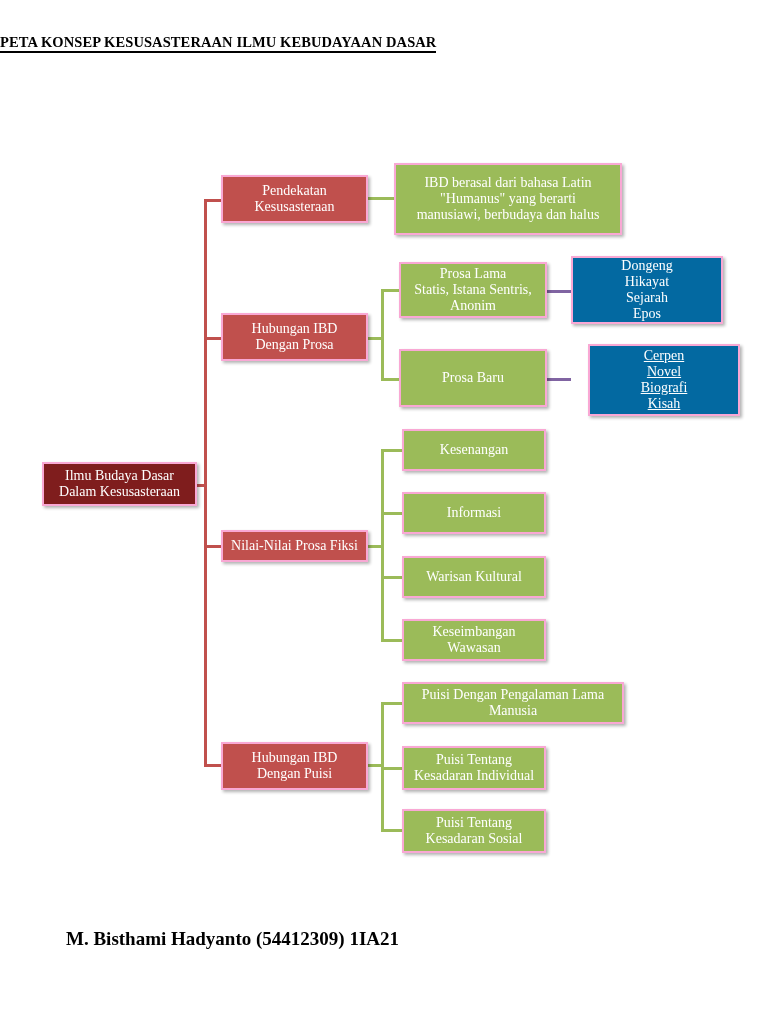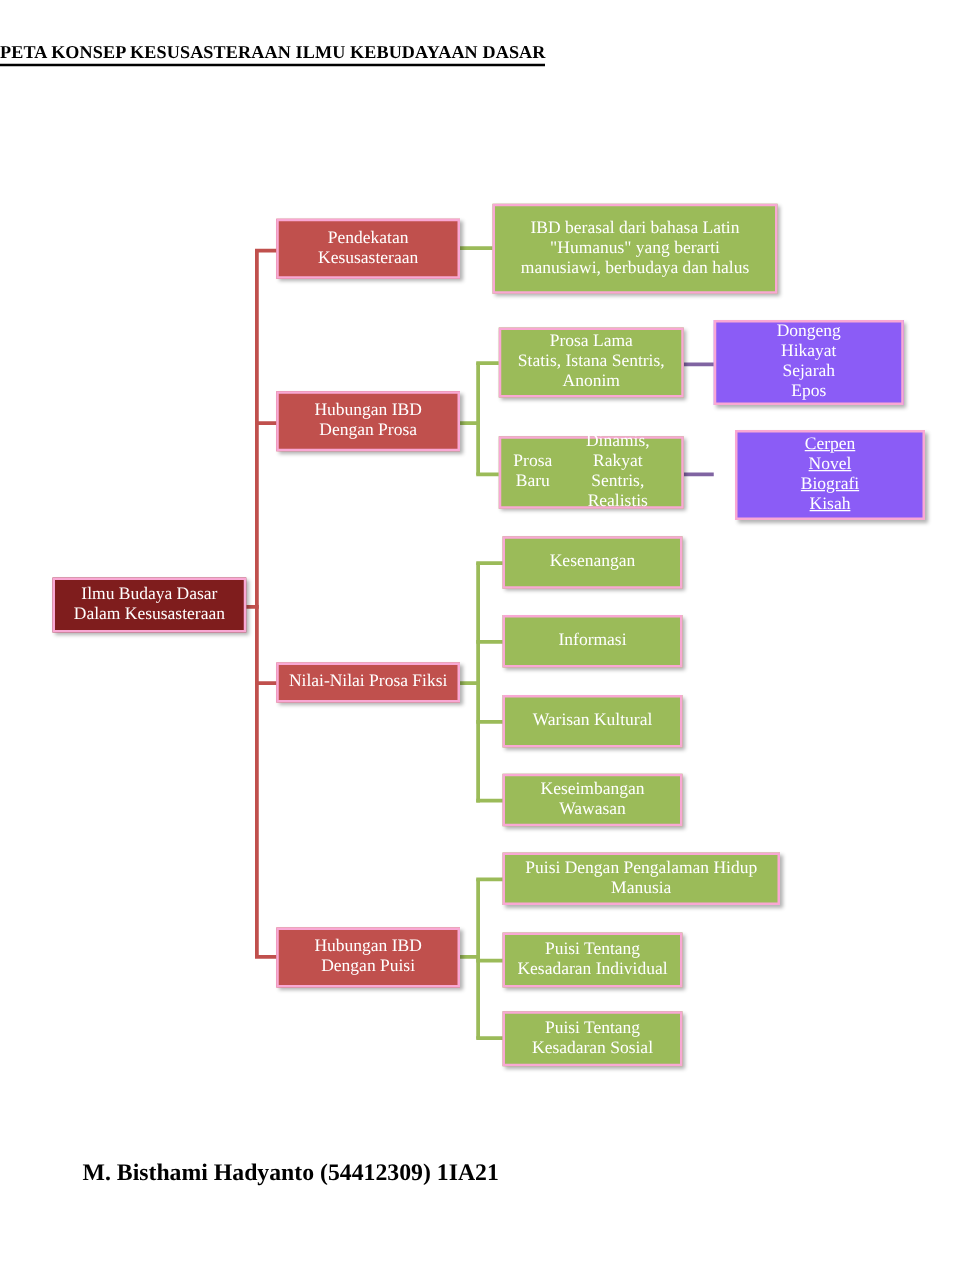--- a/index.html
+++ b/index.html
@@ -45,21 +45,21 @@
     box-shadow:2px 2px 3px rgba(0,0,0,.30);
     padding:2px 4px;
     z-index:3;
   }
   .node .txt{display:block;width:100%;white-space:pre-line;}
   .node .hl{}
 
   .n-root{ background:#7f1d1d; }
   .n-red { background:#c0504d; }
   .n-green{background:#9bbb59; }
-  .n-purple{background:#8b5cf6;}
+  .n-purple{background:#0369a1;}
 
   
   .ln{position:absolute;z-index:1;}
   .red-ln{background:#c0504d;}
   .grn-ln{background:#9bbb59;}
   .pur-ln{background:#8064a2;}
 </style>
 </head>
 <body>
 
@@ -124,22 +124,20 @@
 </div>
 <div class="node n-purple" style="left:571px;top:256px;width:152px;height:68px;">
   <span class="txt">Dongeng
 Hikayat
 Sejarah
 Epos</span>
 </div>
 
 <div class="node n-green" style="left:399px;top:349px;width:148px;height:58px;flex-direction:row;justify-content:center;">
   <span class="hl">Prosa Baru</span>
-  <span class="txt">Dinamis, Rakyat
-Sentris, Realistis</span>
 </div>
 <div class="node n-purple" style="left:588px;top:344px;width:152px;height:72px;text-decoration:underline;">
   <span class="txt">Cerpen
 Novel
 Biografi
 Kisah</span>
 </div>
 
 <div class="node n-red" style="left:221px;top:530px;width:147px;height:32px;">
   <span class="txt">Nilai-Nilai Prosa Fiksi</span>
@@ -158,21 +156,21 @@
   <span class="txt">Keseimbangan
 Wawasan</span>
 </div>
 
 <div class="node n-red" style="left:221px;top:742px;width:147px;height:48px;">
   <span class="txt">Hubungan IBD
 Dengan Puisi</span>
 </div>
 
 <div class="node n-green" style="left:402px;top:682px;width:222px;height:42px;">
-  <span class="txt">Puisi Dengan Pengalaman Hidup
+  <span class="txt">Puisi Dengan Pengalaman Lama
 Manusia</span>
 </div>
 <div class="node n-green" style="left:402px;top:746px;width:144px;height:44px;">
   <span class="txt">Puisi Tentang
 Kesadaran Individual</span>
 </div>
 <div class="node n-green" style="left:402px;top:809px;width:144px;height:44px;">
   <span class="txt">Puisi Tentang
 Kesadaran Sosial</span>
 </div>

